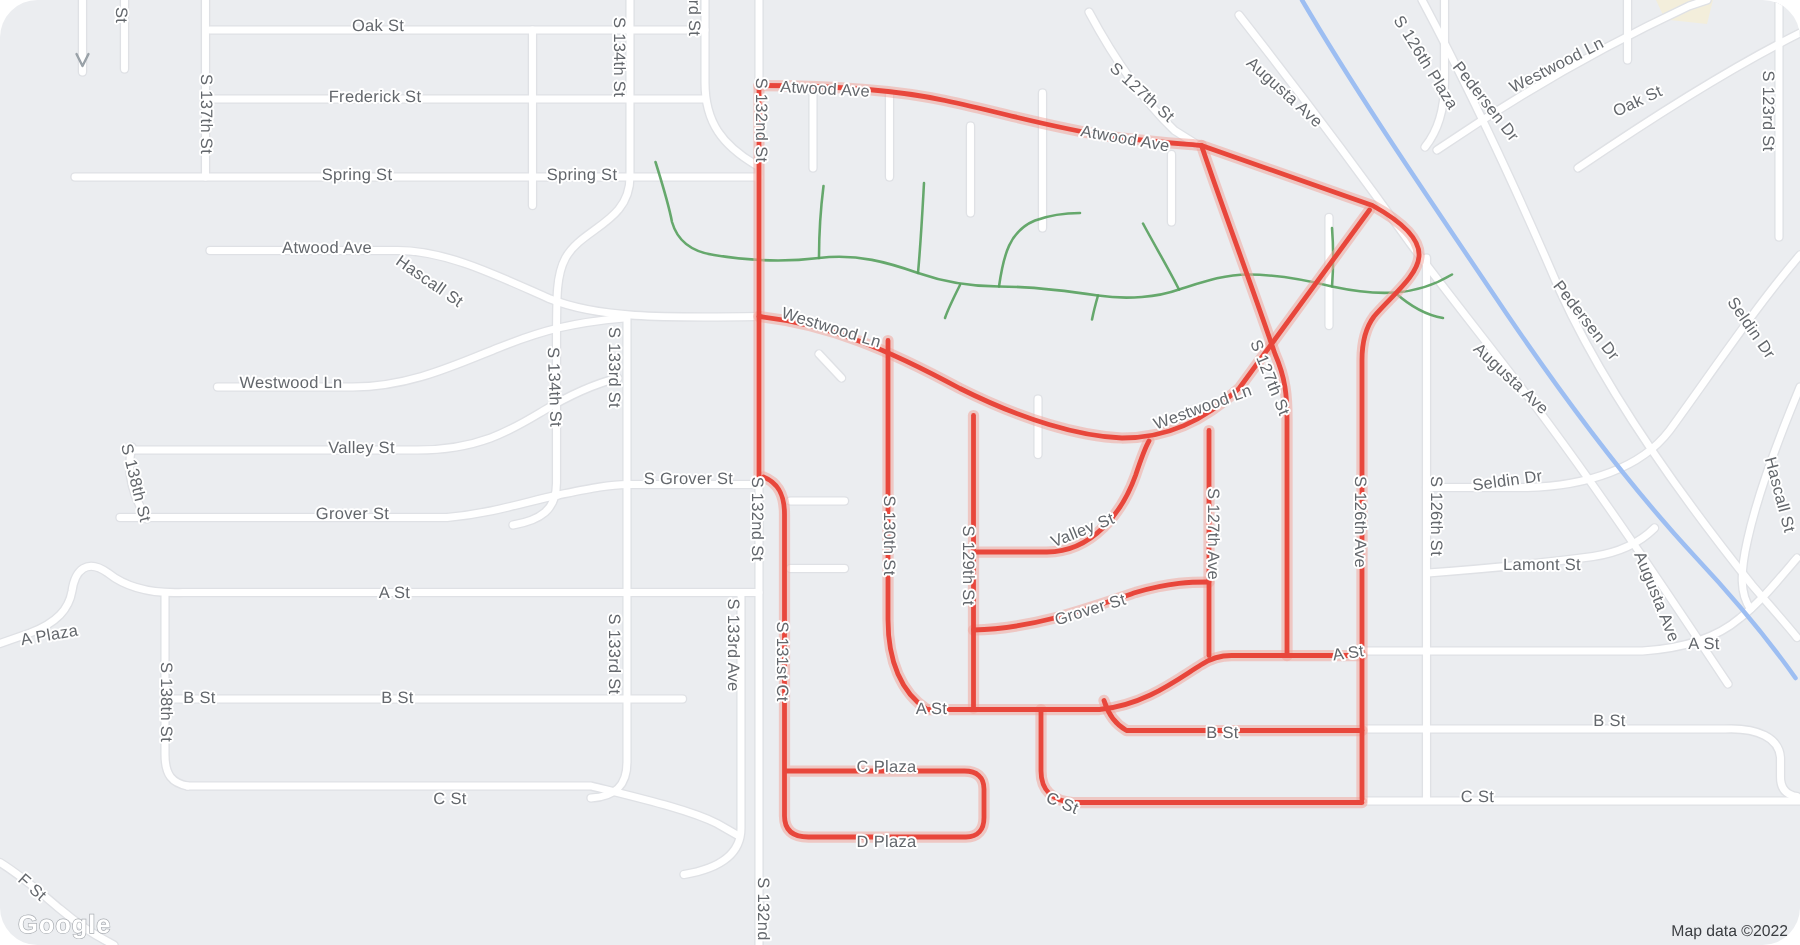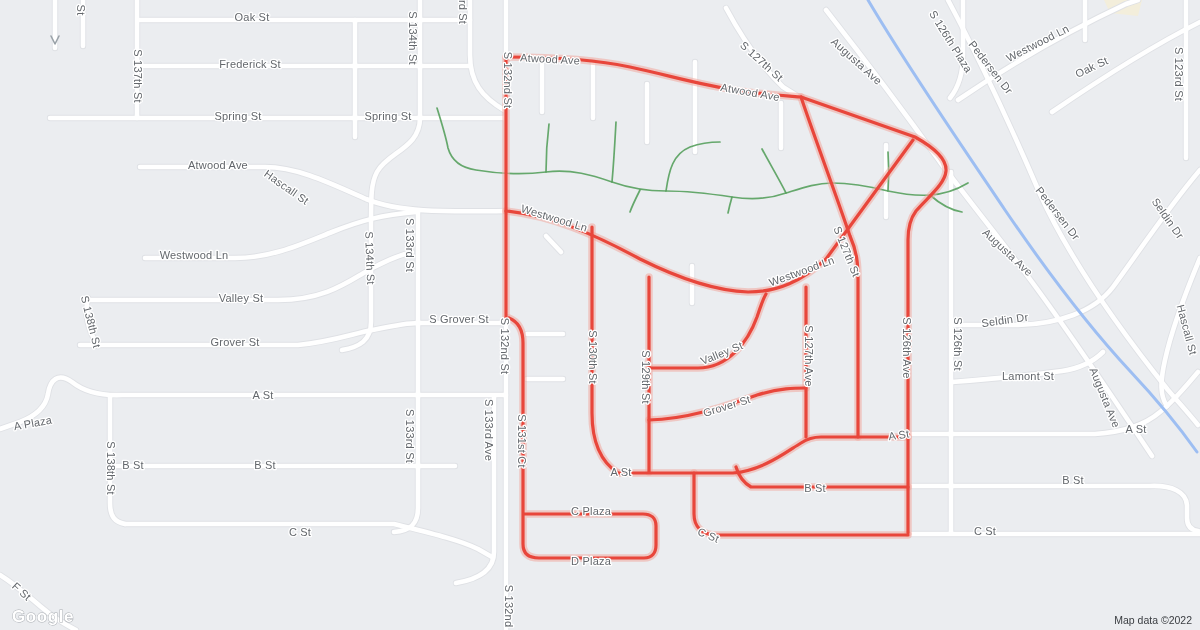--- a/index.html
+++ b/index.html
@@ -1,17 +1,17 @@
 <!DOCTYPE html>
 <html style="--land: #ebedf0; --road-fill: #ffffff; --road-casing: #dfe1e5; --route: #e8463b; --route-halo: #f0a79f; --water: #9dbef2; --trail: #57a05d; --label: #63676c; --landmark: #f3eedb; --attr: #3a3d41;"><head>
 <meta charset="utf-8">
 <style>
   html,body{margin:0;padding:0;background:#fff;}
   .viewport{position:relative;width:1200px;height:630px;overflow:hidden;
-    font-family:"Liberation Sans",sans-serif;}
+    font-family:"Liberation Sans",sans-serif;border-radius:25px;}
   svg{display:block;width:1200px;height:630px;}
   .road-casing{stroke:var(--road-casing);stroke-width:6.4;fill:none;
     stroke-linecap:round;stroke-linejoin:round;}
   .road-fill{stroke:var(--road-fill);stroke-width:4.6;fill:none;
     stroke-linecap:round;stroke-linejoin:round;}
   .water{stroke:var(--water);stroke-width:3;fill:none;stroke-linecap:round;}
   .trail{stroke:var(--trail);stroke-width:1.7;fill:none;opacity:.9;
     stroke-linecap:round;stroke-linejoin:round;}
   .route-halo{stroke:var(--route-halo);stroke-width:7.5;fill:none;opacity:.55;
     stroke-linecap:round;stroke-linejoin:round;}

